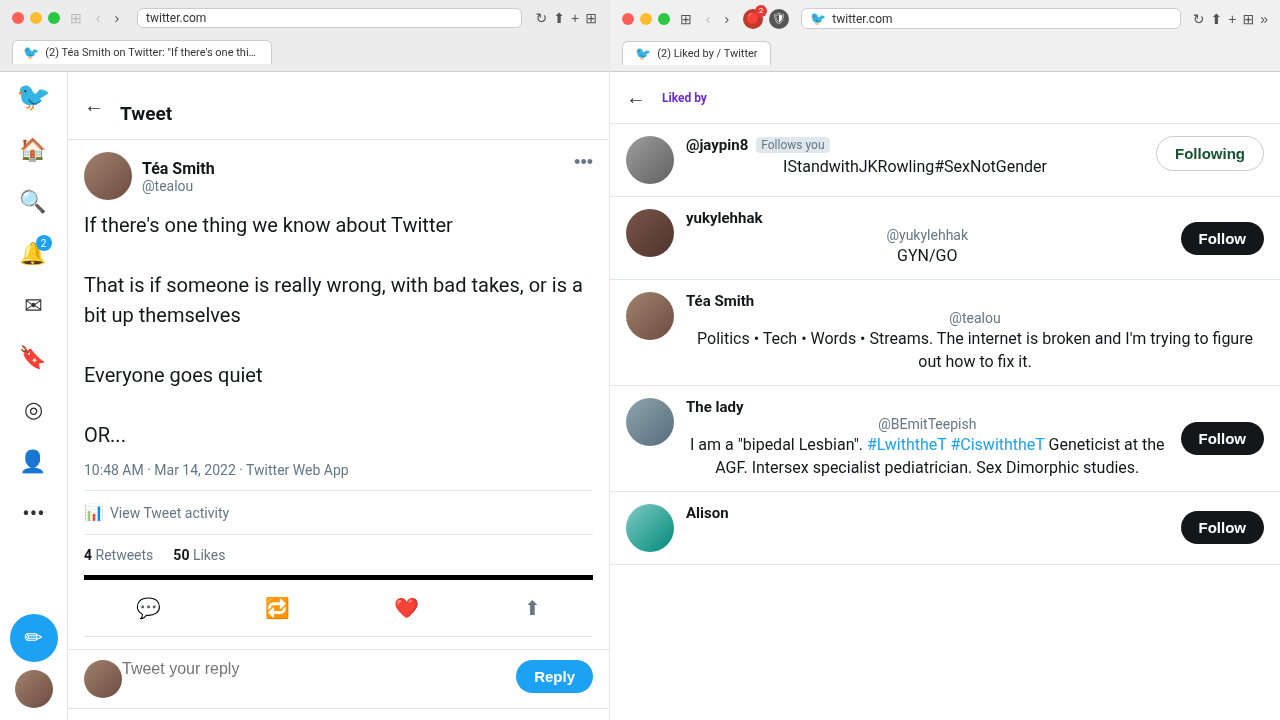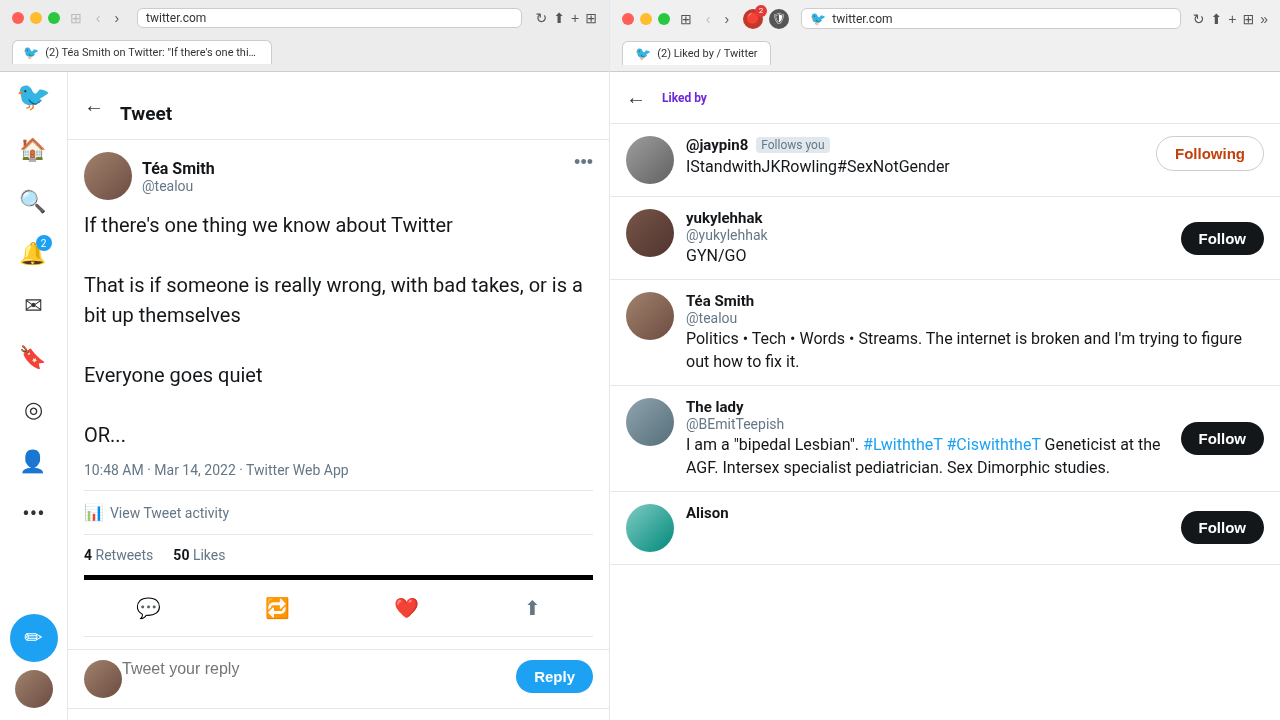--- a/index.html
+++ b/index.html
@@ -85,30 +85,30 @@
     .browser-tab-bar-right { display: flex; align-items: center; padding: 4px 12px 0; }
     .browser-tab-right { background: #fff; border: 1px solid #ccc; border-bottom: none; border-radius: 6px 6px 0 0; padding: 4px 12px; font-size: 11px; color: #333; display: flex; align-items: center; gap: 6px; }
 
     
     .liked-by-panel { flex: 1; overflow-y: auto; }
     .liked-by-header { display: flex; align-items: center; padding: 14px 16px; border-bottom: 1px solid #e1e8ed; position: sticky; top: 0; background: #fff; z-index: 10; }
     .liked-by-title { font-size: 12px; font-weight: 700; color: #6d28d9; }
 
     .user-list-item { display: flex; align-items: flex-start; padding: 12px 16px; border-bottom: 1px solid #e1e8ed; gap: 12px; }
     .user-avatar { width: 48px; height: 48px; border-radius: 50%; overflow: hidden; flex-shrink: 0; }
-    .user-info { flex: 1; min-width: 0; }
+    .user-info { flex: 1; min-width: 0; text-align: center; }
     .user-name-row { display: flex; align-items: center; gap: 8px; flex-wrap: wrap; }
     .user-display-name { font-size: 15px; font-weight: 700; color: #14171a; }
     .user-handle { font-size: 14px; color: #657786; }
     .follows-you-badge { font-size: 12px; color: #657786; background: #e1e8ed; border-radius: 4px; padding: 1px 5px; }
     .user-bio { font-size: 16px; color: #14171a; margin-top: 2px; line-height: 1.4; }
     .user-bio .hashtag { color: #1da1f2; }
 
     .follow-btn { background: #14171a; color: #fff; border: none; border-radius: 20px; padding: 8px 18px; font-size: 15px; font-weight: 700; cursor: pointer; white-space: nowrap; align-self: center; flex-shrink: 0; }
-    .following-btn { background: #fff; color: #c2410c; border: 1px solid #ccc; border-radius: 20px; padding: 8px 18px; font-size: 15px; font-weight: 700; cursor: pointer; white-space: nowrap; align-self: flex-start; flex-shrink: 0; }
+    .following-btn { background: #fff; color: #14532d; border: 1px solid #ccc; border-radius: 20px; padding: 8px 18px; font-size: 15px; font-weight: 700; cursor: pointer; white-space: nowrap; align-self: flex-start; flex-shrink: 0; }
 
     
     .av-gray { background: linear-gradient(135deg, #9e9e9e, #616161); }
     .av-forest { background: linear-gradient(135deg, #795548, #4e342e); }
     .av-tea { background: linear-gradient(135deg, #a0826d, #6d4c41); }
     .av-lady { background: linear-gradient(135deg, #90a4ae, #546e7a); }
     .av-alison { background: linear-gradient(135deg, #80cbc4, #00897b); }
 
     
     ::-webkit-scrollbar { width: 6px; }

